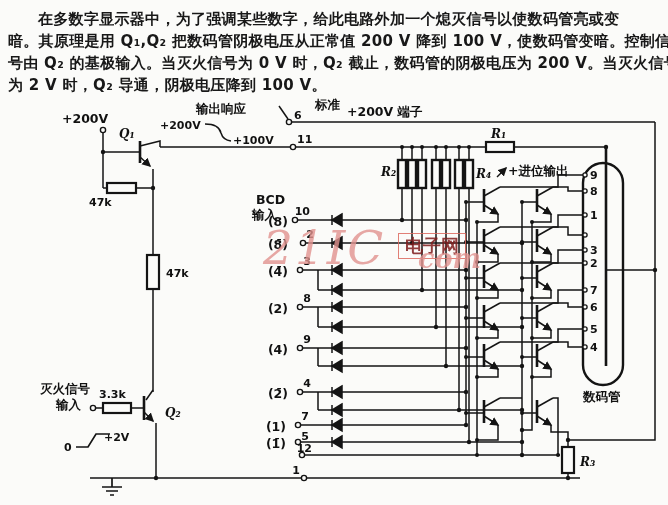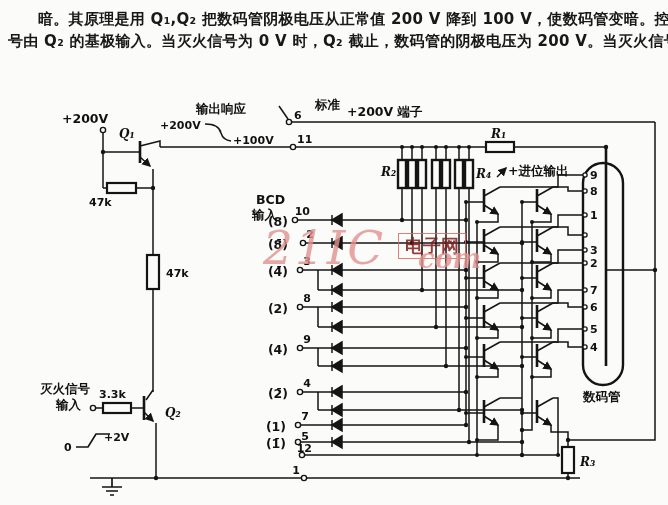--- a/index.html
+++ b/index.html
@@ -26,22 +26,24 @@
     font-style:italic;font-weight:bold;font-size:27px;color:#e2938f;opacity:.8;}
   .caption{position:absolute;left:238px;top:479px;font-size:13px;font-weight:bold;color:#111;white-space:nowrap;}
   .caption .sub{font-size:9px;vertical-align:-3px;}
 </style>
 </head>
 <body>
 
 <div class="page">
 
   <div class="para">
+    <div class="ln">在多数字显示器中，为了强调某些数字，给此电路外加一个熄灭信号以使数码管亮或变</div>
     <div class="ln">暗。其原理是用 Q₁,Q₂ 把数码管阴极电压从正常值 200 V 降到 100 V，使数码管变暗。控制信</div>
     <div class="ln">号由 Q₂ 的基极输入。当灭火信号为 0 V 时，Q₂ 截止，数码管的阴极电压为 200 V。当灭火信号</div>
+    <div class="ln">为 2 V 时，Q₂ 导通，阴极电压降到 100 V。</div>
   </div>
 
   <svg width="668" height="505" viewBox="0 0 668 505">
     <defs>
       <marker id="arr" markerWidth="8" markerHeight="8" refX="5" refY="3" orient="auto">
         <path d="M0,0 L6,3 L0,6 Z" fill="#141414"></path>
       </marker>
       <g id="npn" stroke="#141414" fill="none">
         <path d="M0,-13 V10" stroke-width="2.6"></path>
         <path d="M0,-6 L16,-15" stroke-width="1.5"></path>

